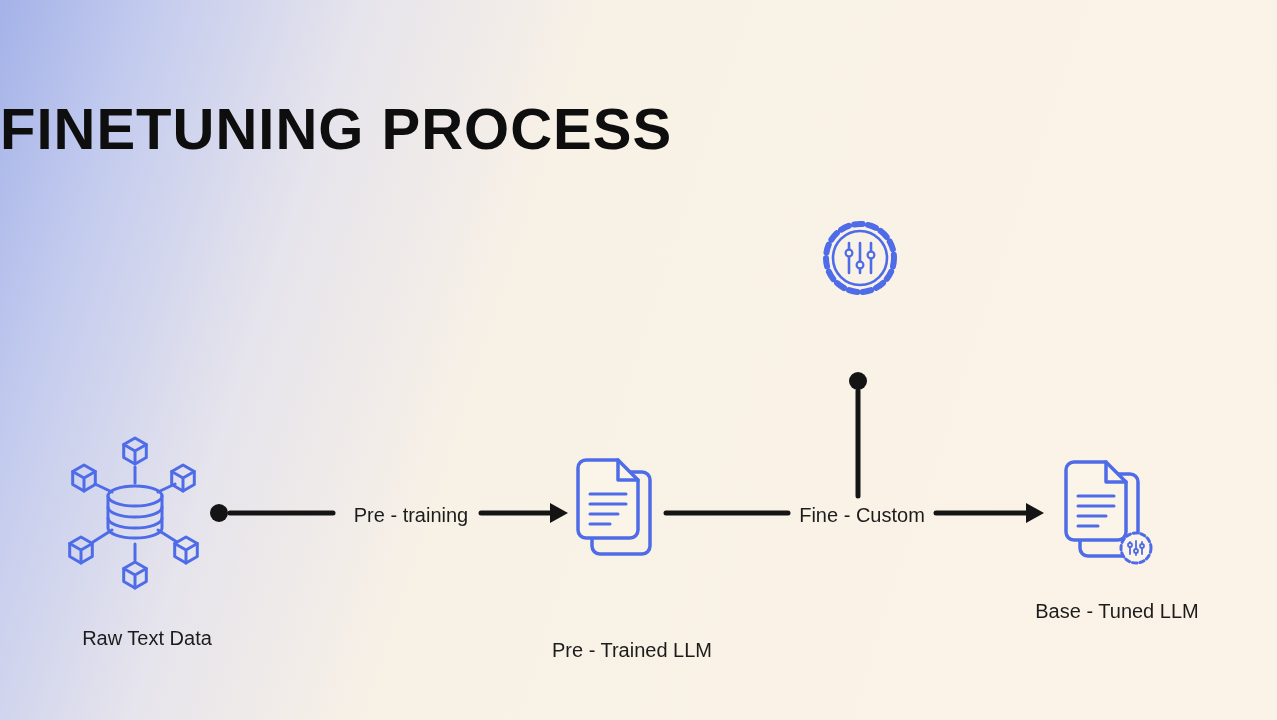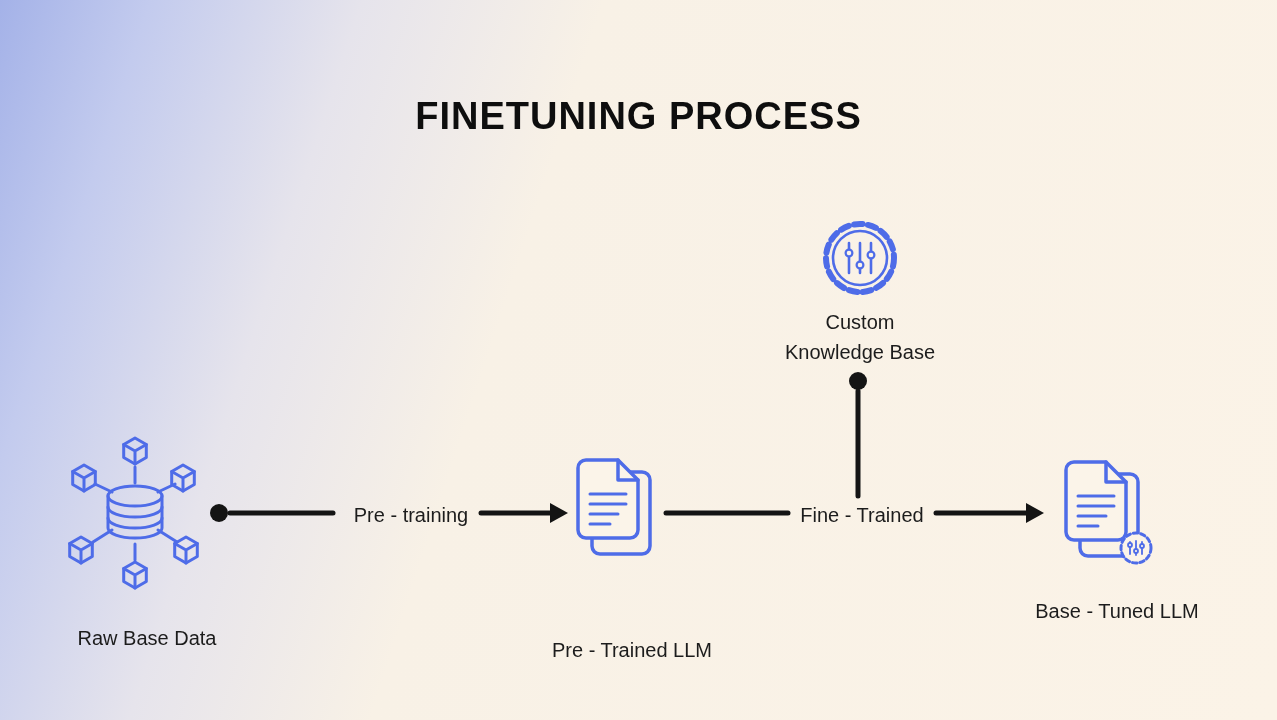--- a/index.html
+++ b/index.html
@@ -21,22 +21,21 @@
       #e6e4ec 24%,
       #f8f1e6 40%,
       #fbf3e7 100%);
   }
 
   .title {
     position: absolute;
     top: 95px;
     left: 0;
     width: 100%;
-    text-align: center;
-    font-size: 38px;
+    font-size: 58px;
     font-weight: 800;
     letter-spacing: 1px;
     color: #0e0e0e;
   }
 
   .connectors {
     position: absolute;
     top: 0; left: 0;
     z-index: 1;
   }
@@ -97,21 +96,21 @@
       <use href="#cube" x="13" y="116"></use>
       <use href="#cube" x="118" y="116"></use>
       <use href="#cube" x="67" y="141"></use>
       <path d="M67,33 V49 M27,50 L44,58 M107,50 L90,58 M25,108 L44,96 M109,108 L90,96 M67,110 V126"></path>
       <ellipse cx="67" cy="62" rx="27" ry="10"></ellipse>
       <path d="M40,62 V94 A27,10 0 0 0 94,94 V62"></path>
       <path d="M40,73 A27,10 0 0 0 94,73"></path>
       <path d="M40,84 A27,10 0 0 0 94,84"></path>
     </g>
   </svg>
-  <div class="label label-raw">Raw Base Data</div>
+  <div class="label label-raw">Raw Text Data</div>
 
   <div class="label label-edge1">Pre - training</div>
 
   <svg class="node-icon icon-doc1" viewBox="0 0 92 106" width="92" height="106">
     <g fill="none" stroke="#4e6ce8" stroke-width="3.5" stroke-linejoin="round" stroke-linecap="round">
       <rect x="20" y="16" width="58" height="82" rx="8"></rect>
       <path d="M46,4 L66,24 V74 A8,8 0 0 1 58,82 H14 A8,8 0 0 1 6,74 V12 A8,8 0 0 1 14,4 Z" fill="#fbf4e9"></path>
       <path d="M46,4 V24 H66"></path>
       <path d="M18,38 H54 M18,48 H54 M18,58 H46 M18,68 H38" stroke-width="3"></path>
     </g>
@@ -121,26 +120,22 @@
   <svg class="node-icon icon-gear" viewBox="0 0 86 86" width="86" height="86">
     <g fill="none" stroke="#4e6ce8" stroke-linecap="round">
       <circle cx="43" cy="43" r="34" stroke-width="6" stroke-dasharray="8.5 5.5"></circle>
       <circle cx="43" cy="43" r="27" stroke-width="2.6"></circle>
       <path d="M32,28 V58 M43,28 V58 M54,28 V58" stroke-width="2.6"></path>
       <circle cx="32" cy="38" r="3.4" fill="#fbf4e9" stroke-width="2.2"></circle>
       <circle cx="43" cy="50" r="3.4" fill="#fbf4e9" stroke-width="2.2"></circle>
       <circle cx="54" cy="40" r="3.4" fill="#fbf4e9" stroke-width="2.2"></circle>
     </g>
   </svg>
-  <div class="label label-ckb">
-    <div>Custom</div>
-    <div>Knowledge Base</div>
-  </div>
 
-  <div class="label label-edge2">Fine - Trained</div>
+  <div class="label label-edge2">Fine - Custom</div>
 
   <svg class="node-icon icon-doc2" viewBox="0 0 96 110" width="96" height="110">
     <g fill="none" stroke="#4e6ce8" stroke-width="3.5" stroke-linejoin="round" stroke-linecap="round">
       <rect x="20" y="16" width="58" height="82" rx="8"></rect>
       <path d="M46,4 L66,24 V74 A8,8 0 0 1 58,82 H14 A8,8 0 0 1 6,74 V12 A8,8 0 0 1 14,4 Z" fill="#fbf4e9"></path>
       <path d="M46,4 V24 H66"></path>
       <path d="M18,38 H54 M18,48 H54 M18,58 H46 M18,68 H38" stroke-width="3"></path>
       <circle cx="76" cy="90" r="15" fill="#fbf4e9" stroke-width="3" stroke-dasharray="4.5 3"></circle>
       <path d="M70,84 V96 M76,83 V97 M82,84 V96" stroke-width="1.8"></path>
       <circle cx="70" cy="87" r="2" fill="#fbf4e9" stroke-width="1.8"></circle>

